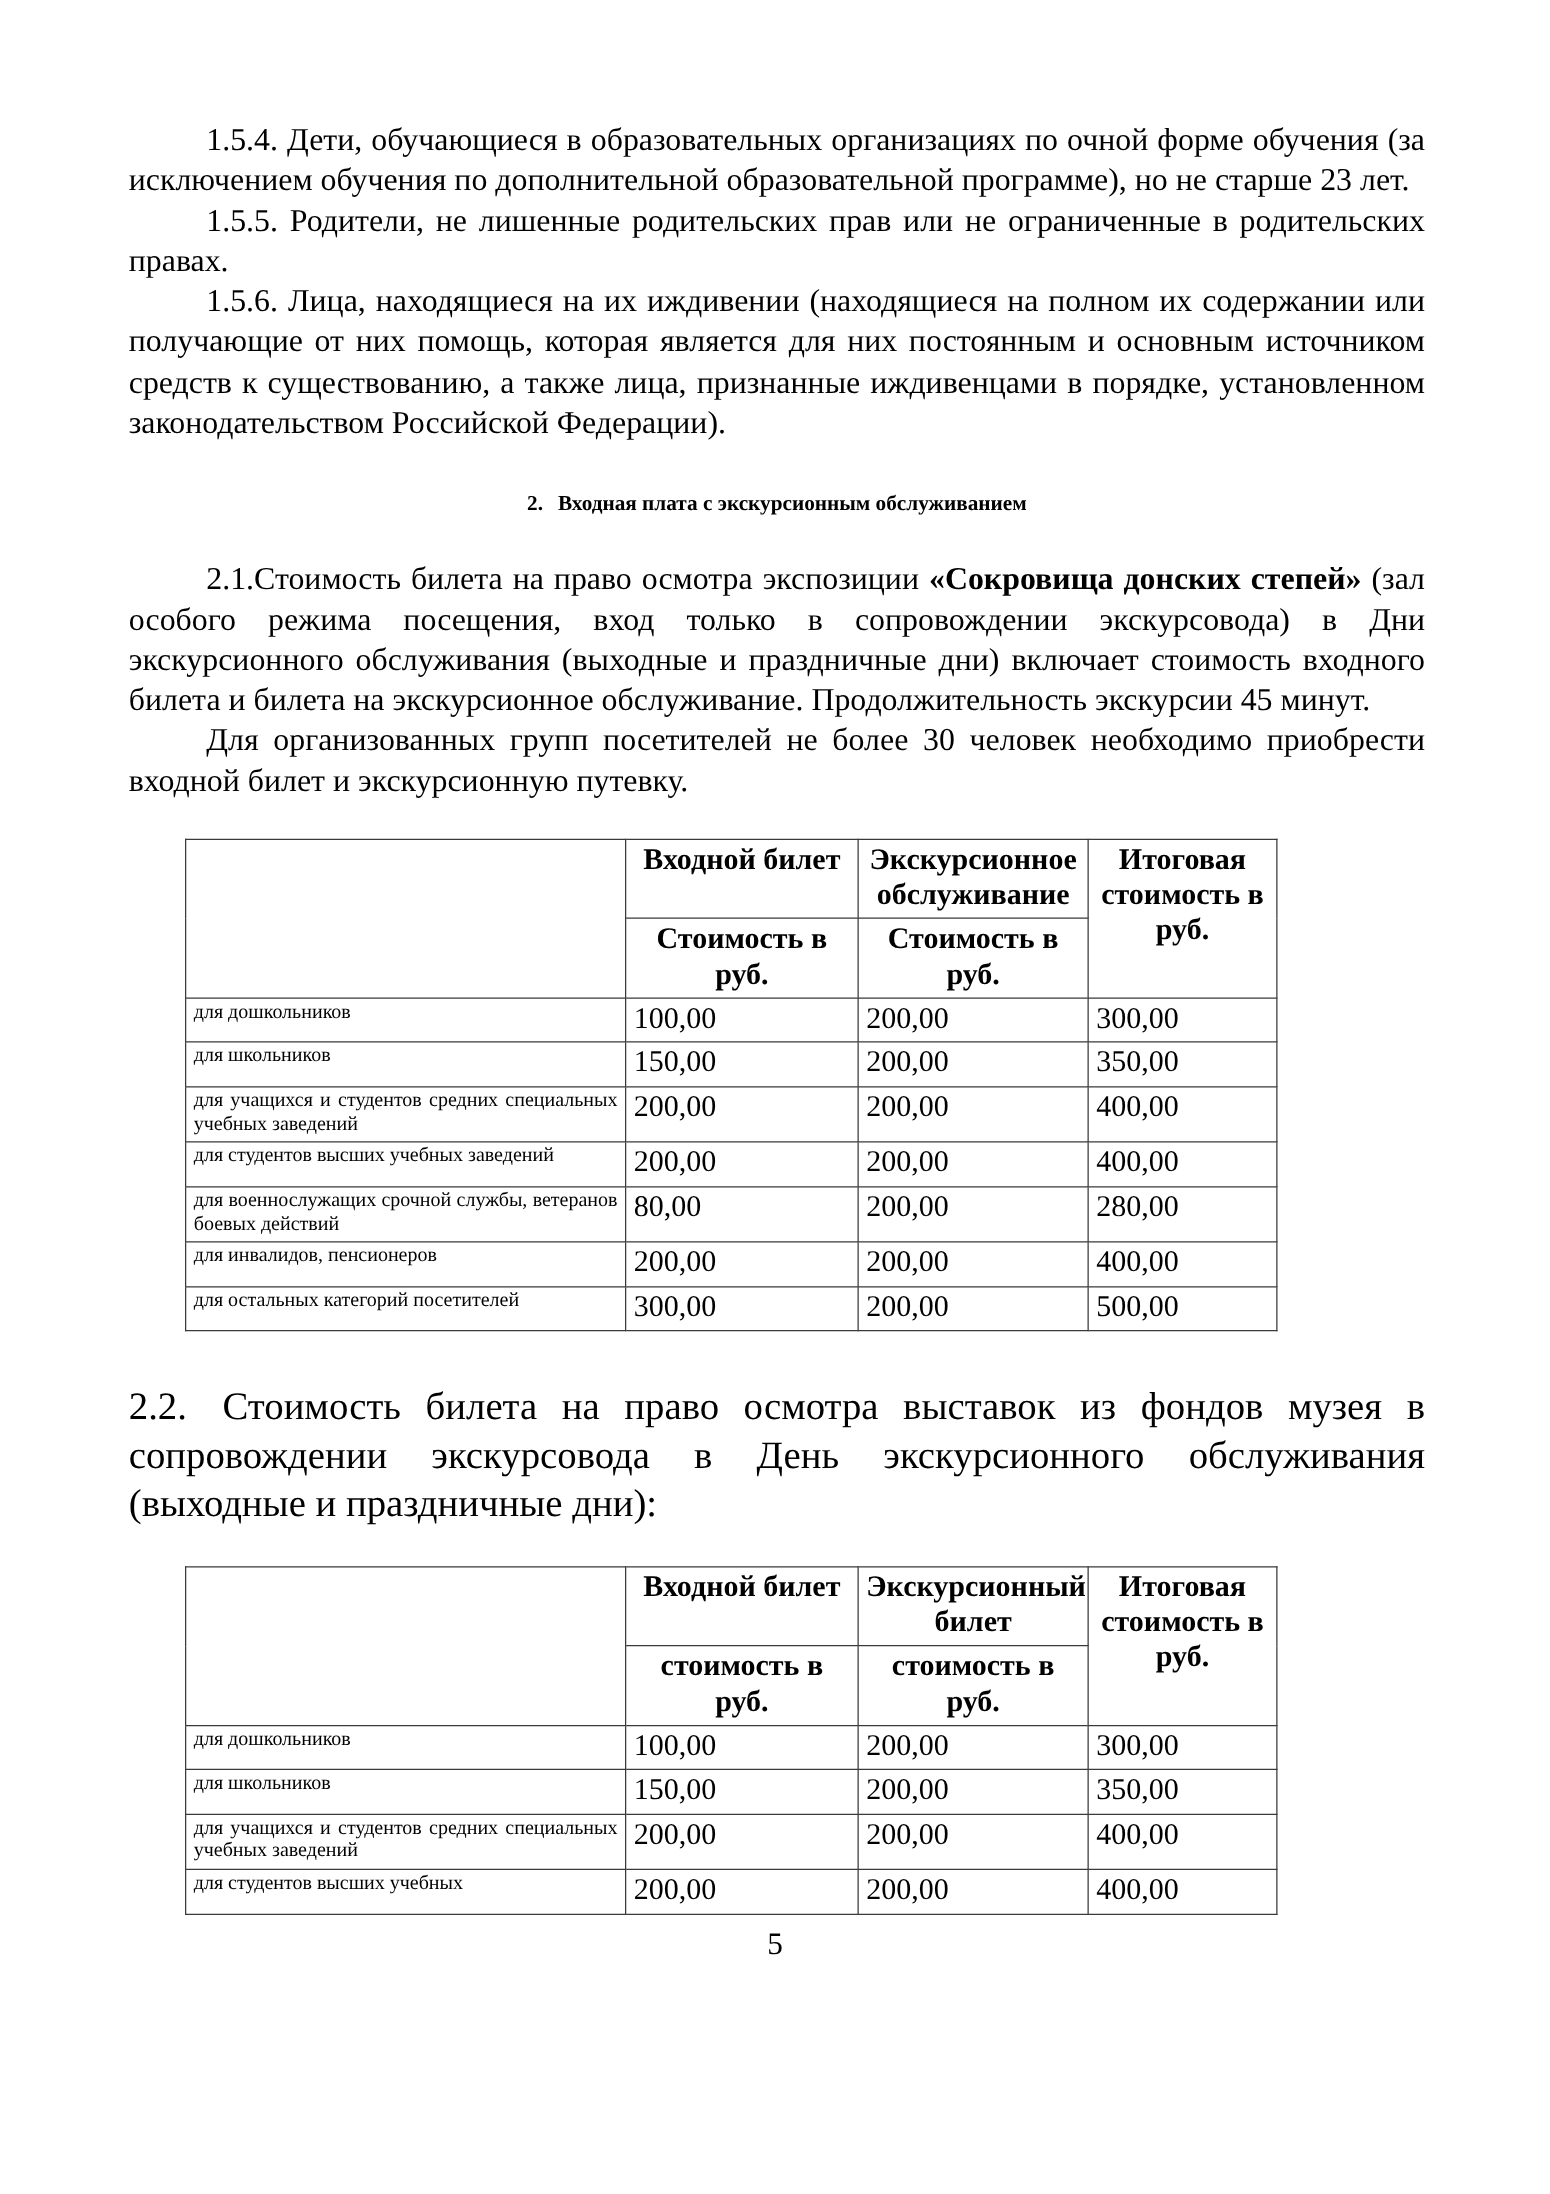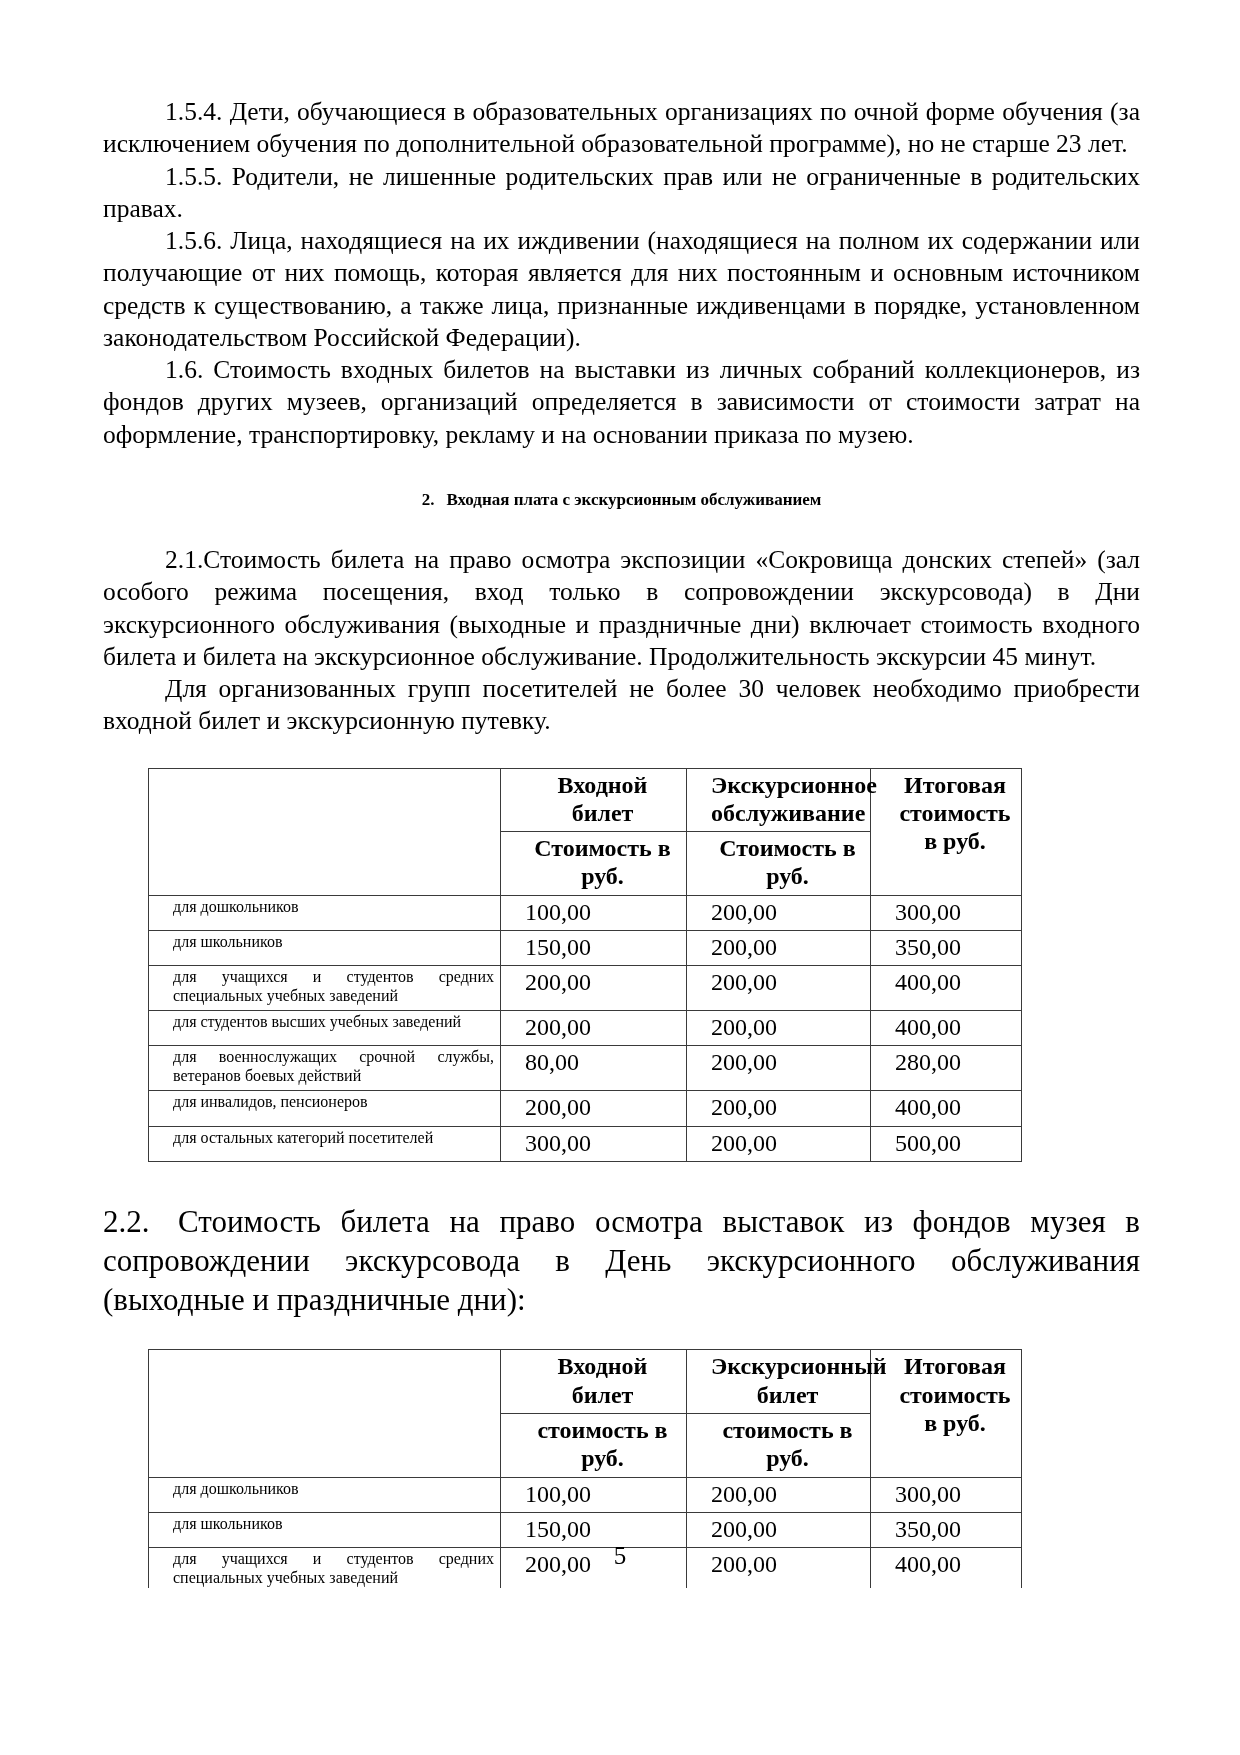--- a/index.html
+++ b/index.html
@@ -36,33 +36,33 @@
     font-size: 17px;
     font-weight: bold;
     text-align: center;
     margin: 38px 0 34px 0;
     line-height: 1.25;
   }
   .section-heading .num {
     margin-right: 12px;
   }
   .bold-inline {
-    font-weight: normal;
+    font-weight: bold;
   }
   
   table.price-table {
     border-collapse: collapse;
     width: 873px;
     margin: 0 0 0 45px;
     table-layout: fixed;
     font-size: 24px;
   }
   table.price-table td {
     border: 1.6px solid #3a3a3a;
-    padding: 2px 6px 4px 24px;
+    padding: 2px 6px 4px 6px;
     vertical-align: top;
     line-height: 1.18;
   }
   td.hd {
     font-weight: bold;
     text-align: center;
     vertical-align: top;
   }
   td.cat {
     text-align: justify;
@@ -104,21 +104,20 @@
   }
 </style>
 </head>
 <body>
 
 <div class="page">
 
   <p class="body-text indent">1.5.4. Дети, обучающиеся в образовательных организациях по очной форме обучения (за исключением обучения по дополнительной образовательной программе), но не старше 23 лет.</p>
   <p class="body-text indent">1.5.5. Родители, не лишенные родительских прав или не ограниченные в родительских правах.</p>
   <p class="body-text indent">1.5.6. Лица, находящиеся на их иждивении (находящиеся на полном их содержании или получающие от них помощь, которая является для них постоянным и основным источником средств к существованию, а также лица, признанные иждивенцами в порядке, установленном законодательством Российской Федерации).</p>
-  <p class="body-text indent">1.6. Стоимость входных билетов на выставки из личных собраний коллекционеров, из фондов других музеев, организаций определяется в зависимости от стоимости затрат на оформление, транспортировку, рекламу и на основании приказа по музею.</p>
 
   <div class="section-heading">
     <span class="num">2.</span><span>Входная плата с экскурсионным обслуживанием</span>
   </div>
 
   <p class="body-text indent"><span>2.1.Стоимость билета на право осмотра экспозиции </span><span class="bold-inline">«Сокровища донских степей»</span><span> (зал особого режима посещения, вход только в сопровождении экскурсовода) в Дни экскурсионного обслуживания (выходные и праздничные дни) включает стоимость входного билета и  билета на экскурсионное обслуживание. Продолжительность экскурсии 45 минут.</span></p>
 
   <p class="body-text indent">Для организованных групп посетителей не более 30 человек необходимо приобрести входной билет и экскурсионную путевку.</p>
 
   <div class="gap-before-table"></div>

